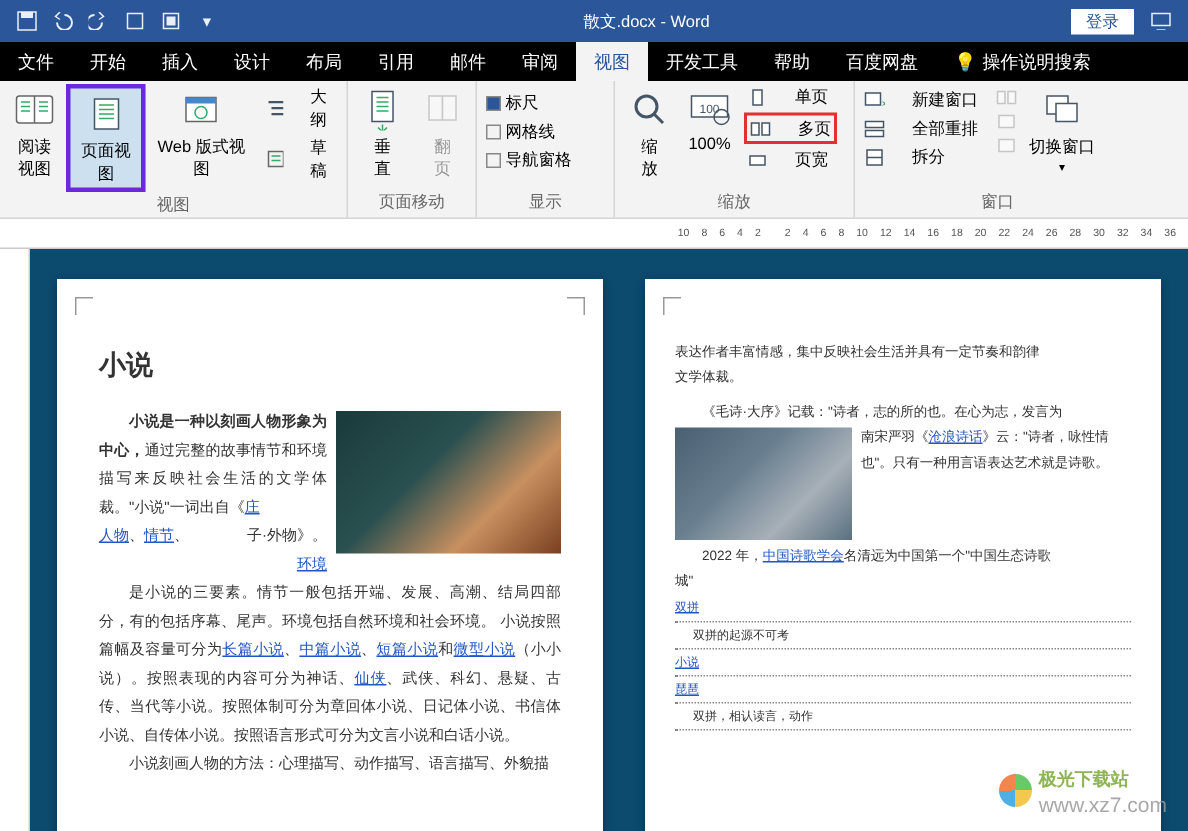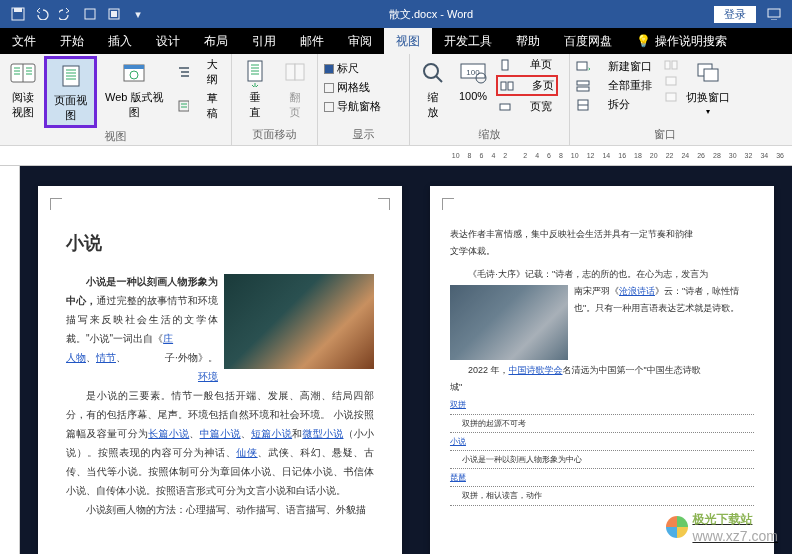--- a/index.html
+++ b/index.html
@@ -26,40 +26,40 @@
 .small-stack { display: flex; flex-direction: column; gap: 2px; font-size: 11px; }
 .small-item { display: flex; align-items: center; gap: 18px; padding: 1px 2px; cursor: pointer; }
 .check-item { display: flex; align-items: center; gap: 3px; font-size: 11px; padding: 1px 2px; }
 .check-box { width: 10px; height: 10px; border: 1px solid #888; display: inline-block; }
 .check-box.checked { background: #2b579a; }
 .highlight-box { border: 2px solid #e03030; padding: 0; }
 
 .ruler { height: 20px; background: #fff; border-bottom: 1px solid #ccc; display:flex; align-items:center; justify-content:flex-end; font-size: 7px; color:#555; overflow:hidden; padding-right:4px;}
 .ruler span { margin: 0 4px; }
 
-.doc-area { display: flex; height: 388px; background: #0f172a; overflow: hidden; position: relative; }
+.doc-area { display: flex; height: 388px; background: #0c4a6e; overflow: hidden; position: relative; }
 .vruler { width: 20px; background: #fff; border-right: 1px solid #ccc; }
 .pages { flex: 1; display: flex; gap: 28px; padding: 20px 18px; overflow: hidden; }
 .page { background: #fff; box-shadow: 0 2px 6px rgba(0,0,0,0.3); position: relative; }
 .page1 { width: 370px; height: 480px; padding: 40px 28px 20px; font-size: 10px; color: #333; line-height: 1.9; }
 .page2 { width: 350px; height: 480px; padding: 40px 20px 20px; font-size: 9px; color: #333; line-height: 1.9; }
 .corner { position: absolute; width: 12px; height: 12px; border-color: #aaa; }
 .corner.tl { top: 12px; left: 12px; border-left: 1px solid #999; border-top: 1px solid #999; }
 .corner.tr { top: 12px; right: 12px; border-right: 1px solid #999; border-top: 1px solid #999; }
 
 h2.novel { font-size: 18px; font-weight: bold; margin-bottom: 12px; }
 .para { text-indent: 2em; text-align: justify; }
 .bold-lead { font-weight: bold; color: #333; }
 .link { color: #2156c4; text-decoration: underline; }
 .float-img { float: right; width: 150px; height: 95px; margin: 2px 0 2px 6px; background: linear-gradient(135deg,#1a3a3a,#2a5050 40%,#c89060 70%,#7a4020); position: relative; }
 .float-img2 { float: left; width: 118px; height: 75px; margin: 2px 6px 2px 0; background: linear-gradient(135deg,#4a6072,#6a8090 40%,#a8b0b8 70%,#5a7080); }
 .toc-title { color: #2156c4; font-size: 13px; margin: 14px 0 6px; }
 .toc-line { border-bottom: 1px dotted #888; font-size: 8px; display:flex; justify-content:space-between; padding: 1px 0; }
 
-.watermark { position: absolute; bottom: 10px; right: 14px; display: flex; align-items: center; gap: 4px; opacity: 0.85; text-decoration: underline; }
+.watermark { position: absolute; bottom: 10px; right: 14px; display: flex; align-items: center; gap: 4px; opacity: 0.85; }
 .watermark .wlogo { width: 22px; height: 22px; border-radius: 50%; background: conic-gradient(#4fc050 0 90deg,#f0c030 90deg 180deg,#30a0e0 180deg 270deg,#f07030 270deg); }
 .watermark .wtext { font-size: 12px; color: #7aa838; font-weight: bold; }
 .watermark .wurl { font-size: 14px; color: #999; display:block; }
 
 svg { display: block; }
 </style>
 </head>
 <body>
 
 <div class="titlebar">
@@ -400,24 +400,20 @@
             <span></span>
           </div>
           <div class="toc-line" style="padding-left: 12px;">
             <span>双拼的起源不可考</span>
             <span></span>
           </div>
           <div class="toc-line">
             <span class="link">小说</span>
             <span></span>
           </div>
-          <div class="toc-line" style="padding-left: 12px;">
-            <span>小说是一种以刻画人物形象为中心</span>
-            <span></span>
-          </div>
           <div class="toc-line">
             <span class="link">琵琶</span>
             <span></span>
           </div>
           <div class="toc-line" style="padding-left: 12px;">
             <span>双拼，相认读言，动作</span>
             <span></span>
           </div>
         </div>
     </div>

